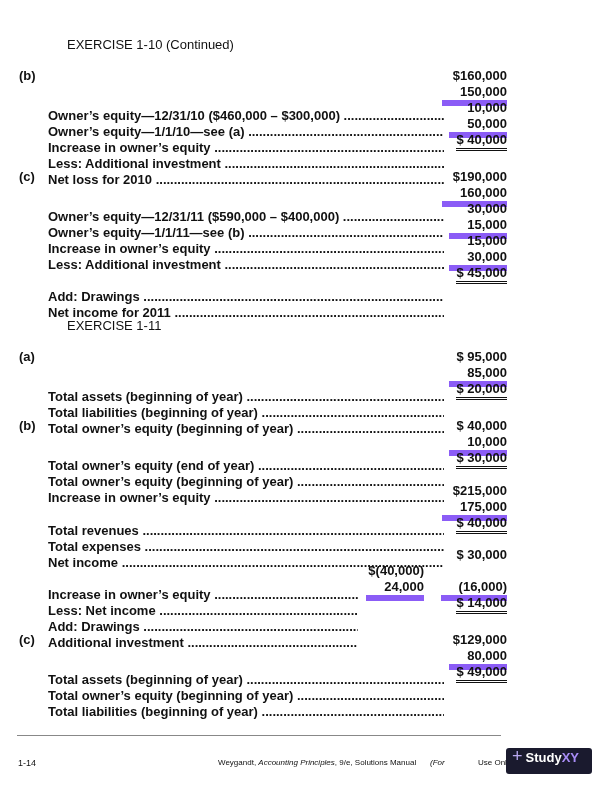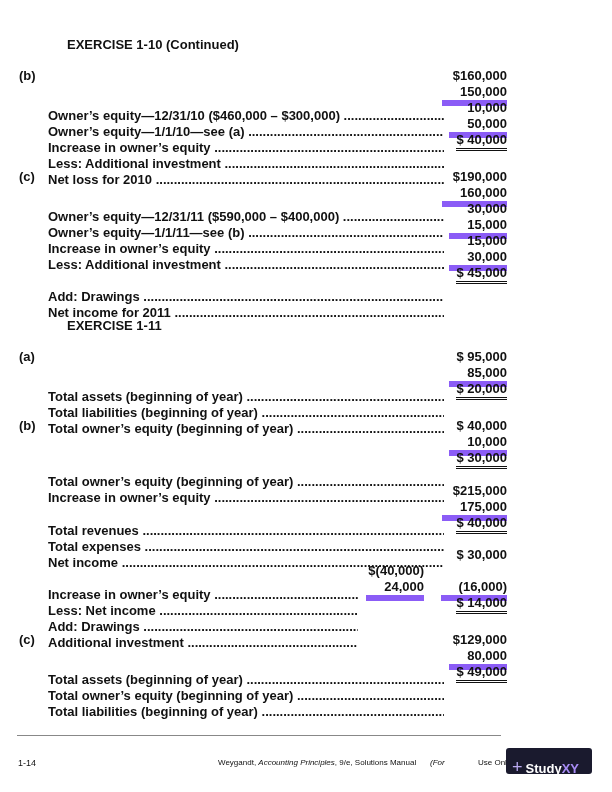--- a/index.html
+++ b/index.html
@@ -1,31 +1,31 @@
 <!DOCTYPE html>
 <html><head>
 <meta charset="utf-8">
 <style>
   html, body { margin: 0; padding: 0; background: #fff; }
   body { width: 612px; height: 792px; position: relative; overflow: hidden;
          font-family: "Liberation Sans", sans-serif; color: #111; }
-  .h { position: absolute; left: 19px; font-weight: bold; font-size: 13px; padding-left: 48px; }
+  .h { position: absolute; left: 19px; font-weight: normal; font-size: 13px; padding-left: 48px; }
   .row { position: absolute; left: 19px; width: 500px; height: 16px; font-weight: bold; font-size: 13px; line-height: 16px; }
   .row .letter { position: absolute; left: 0; }
   .row .label { position: absolute; left: 29px; width: 396px; white-space: nowrap; overflow: hidden; margin-top: 40px; }
   .row .label.short { width: 310px; }
   .row .label::after { content: " ..................................................................................................................................................................."; }
   .row .mid { position: absolute; right: 95px; text-align: right; }
   .row .val { position: absolute; right: 12px; text-align: right; }
   .u { border-bottom: 6px solid #8b5cf6; padding-left: 18px; }
   .uu { border-bottom: 3px double #111; }
   .footer-line { position: absolute; left: 17px; top: 735px; width: 484px; border-top: 1px solid #888; }
   .footer { position: absolute; top: 738px; font-size: 8px; margin-top: 20px; }
   .badge { position: absolute; left: 506px; top: 748px; width: 86px; height: 26px; background: #1a1a2e; border-radius: 3px;
-           color: #fff; font-weight: bold; font-size: 13px; line-height: 38px; }
+           color: #fff; font-weight: bold; font-size: 13px; line-height: 16px; }
   .badge .plus { color: #b9a8f0; font-size: 18px; margin-left: 6px; margin-right: 3px; font-weight: normal; }
   .badge .xy { color: #a88cf5; }
 </style>
 </head>
 <body>
 
 <div class="h" style="top:37px">EXERCISE 1-10 (Continued)</div>
 
 <div class="row" style="top:68px">
     <span class="letter">(b)</span>
@@ -89,20 +89,21 @@
     <span class="label">Total liabilities (beginning of year)</span>
     <span class="val u">85,000</span>
   </div>
 <div class="row" style="top:381px">
     <span class="label">Total owner’s equity (beginning of year)</span>
     <span class="val uu">$  20,000</span>
   </div>
 
 <div class="row" style="top:418px">
     <span class="letter">(b)</span>
+    <span class="label">Total owner’s equity (end of year)</span>
     <span class="val">$  40,000</span>
   </div>
 <div class="row" style="top:434px">
     <span class="label">Total owner’s equity (beginning of year)</span>
     <span class="val u">10,000</span>
   </div>
 <div class="row" style="top:450px">
     <span class="label">Increase in owner’s equity</span>
     <span class="val uu">$  30,000</span>
   </div>

